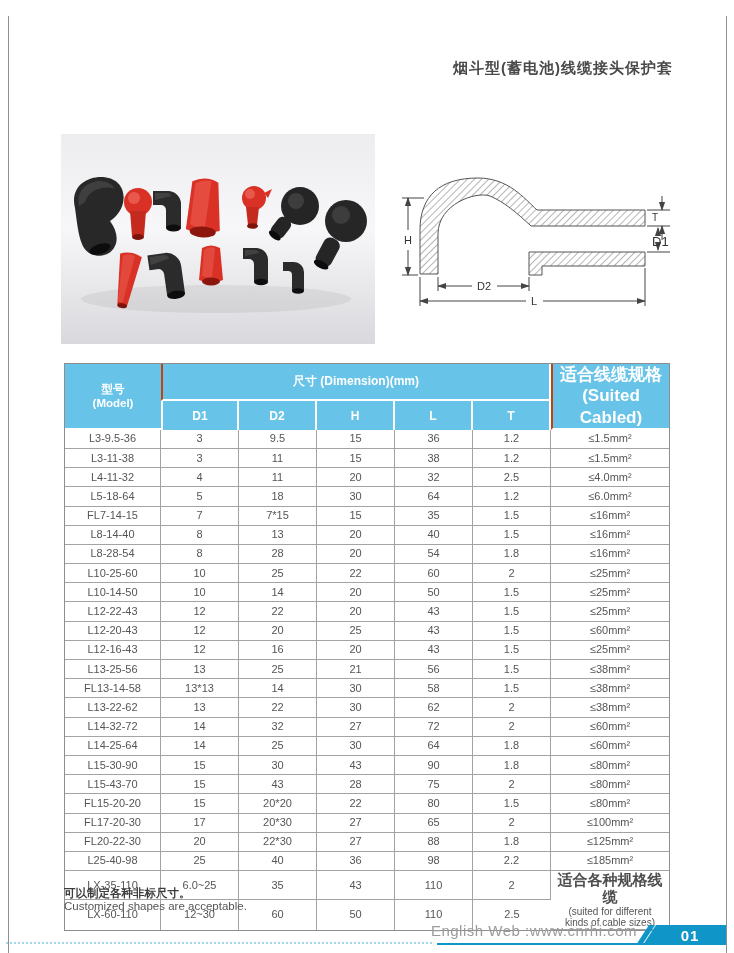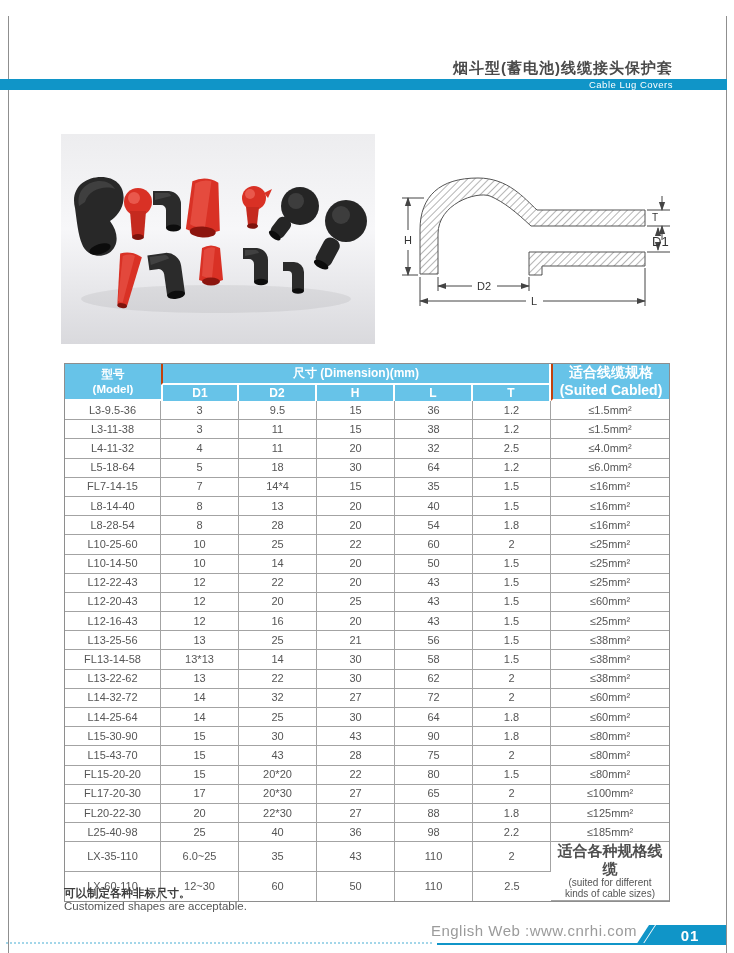--- a/index.html
+++ b/index.html
@@ -19,21 +19,21 @@
 
   .photo { position:absolute; left:61px; top:118px; width:314px; height:210px; }
   .diagram { position:absolute; left:396px; top:142px; width:280px; height:154px; }
 
   table.spec { position:absolute; left:64px; top:347px; width:604px; border-collapse:separate;
                border-spacing:0; table-layout:fixed; border:1px solid #8e8e8e; }
   table.spec th { background:#67c3e8; color:#fff; font-weight:bold; text-align:center;
                   vertical-align:middle; }
   th.h-dim { height:21px; font-size:12px; border-bottom:2px solid #fff; border-right:2px solid #fff; border-left:2px solid #c2410c; }
   th.h-model { font-size:11.5px; border-right:0; line-height:1.25; }
-  th.h-suited { font-size:14px; line-height:1.25; }
+  th.h-suited { font-size:17px; line-height:1.25; }
   th.h-sub { height:16px; font-size:12px; border-right:2px solid #fff; }
   th.h-sub:first-child { border-left:2px solid #fff; }
   th.h-sub.last { border-right:2px solid #fff; }
   .h-small { font-weight:bold; }
   tbody td { height:19.2px; font-size:11px; color:#555; text-align:center; vertical-align:middle;
              background:#fff; border-bottom:1px solid #a3a3a3; border-right:1px solid #a3a3a3;
              line-height:1; }
   tbody tr:last-child td { border-bottom:0; }
   tbody td:last-child { border-right:0; }
   td.suited-merged { font-size:10px; line-height:1.15; color:#555; }
@@ -54,23 +54,20 @@
 </style>
 </head>
 <body>
 
 <div class="page">
 
   <div class="edge-rule left"></div>
   <div class="edge-rule right"></div>
 
   <div class="title-cn">烟斗型(蓄电池)线缆接头保护套</div>
-  <div class="cyan-bar">
-    <span>Cable Lug Covers</span>
-  </div>
 
   <div class="photo">
     <svg width="314" height="210" viewBox="0 0 314 210">
       <defs>
         <linearGradient id="pbg" x1="0" y1="0" x2="0" y2="1">
           <stop offset="0" stop-color="#ededef"></stop>
           <stop offset="0.45" stop-color="#f7f7f9"></stop>
           <stop offset="1" stop-color="#d9d9dd"></stop>
         </linearGradient>
       </defs>
@@ -268,21 +265,21 @@
       <td>5</td>
       <td>18</td>
       <td>30</td>
       <td>64</td>
       <td>1.2</td>
       <td>≤6.0mm²</td>
     </tr>
         <tr>
       <td>FL7-14-15</td>
       <td>7</td>
-      <td>14*4</td>
+      <td>7*15</td>
       <td>15</td>
       <td>35</td>
       <td>1.5</td>
       <td>≤16mm²</td>
     </tr>
         <tr>
       <td>L8-14-40</td>
       <td>8</td>
       <td>13</td>
       <td>20</td>

